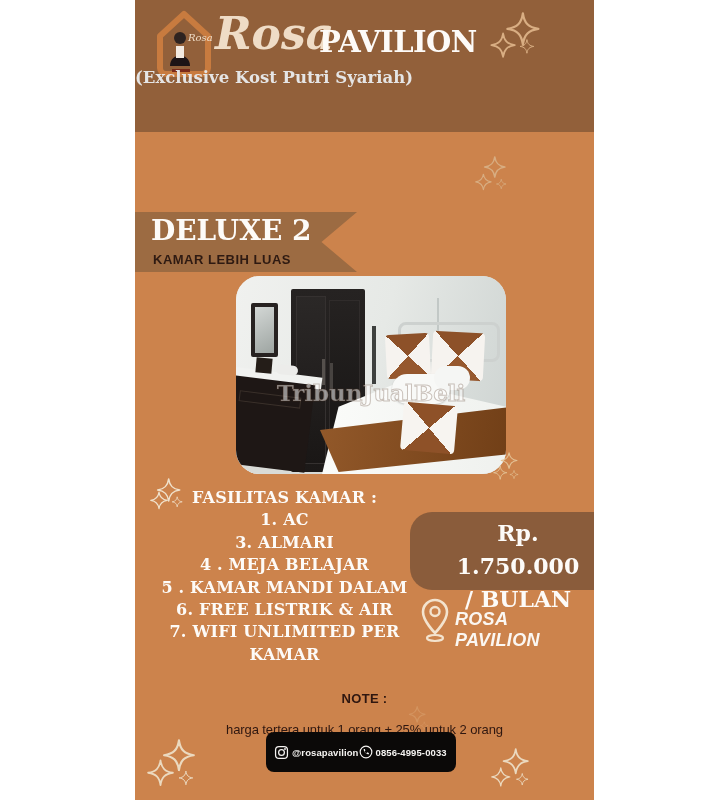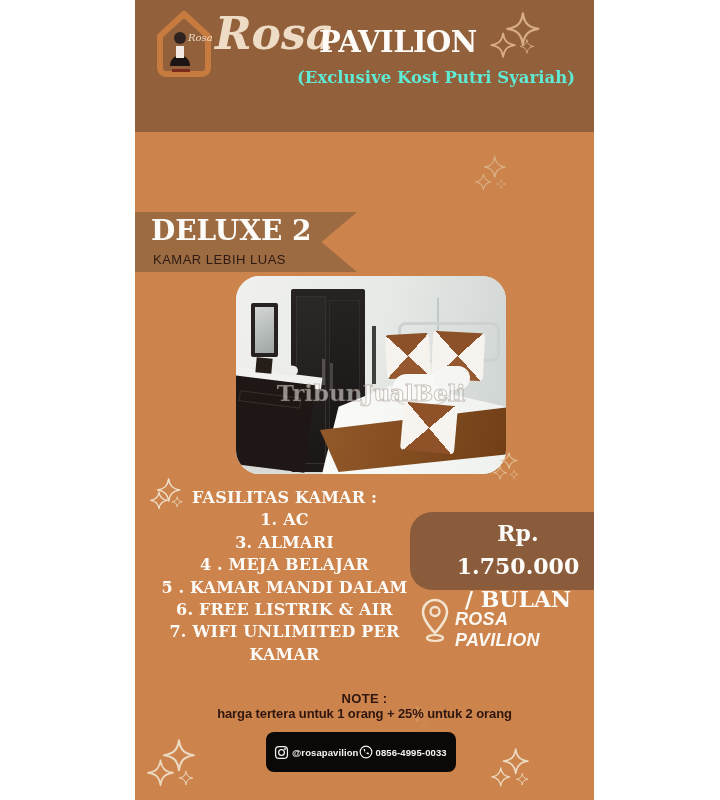--- a/index.html
+++ b/index.html
@@ -9,37 +9,37 @@
     overflow:hidden; font-family:"DejaVu Serif","Liberation Serif",serif;
   }
   .poster { position:absolute; left:135px; top:0; width:459px; height:800px; background:#CC834C; overflow:hidden; }
   .abs { position:absolute; }
 
   
   .header { position:absolute; left:0; top:0; width:459px; height:132px; background:#92603A; }
   .logo { left:20px; top:10px; width:58px; height:70px; }
   .brand-script { left:80px; top:10px; font-style:italic; font-weight:bold; font-size:44px; color:#EFDCC6; line-height:1.1; }
   .brand-rest { left:184px; top:25px; font-weight:bold; font-size:29px; letter-spacing:-0.5px; color:#FDFBF8; }
-  .brand-subtitle { left:0; top:68px; width:440px; text-align:right; font-weight:bold; font-size:16.5px; color:#5eead4; }
+  .brand-subtitle { left:0; top:68px; width:440px; text-align:left; font-weight:bold; font-size:16.5px; color:#e5e5e5; }
 
   
   .sparkle { position:absolute; fill:none; }
   .s1 { left:352px; top:12px; width:56px; height:54px; color:#D9AE83; }
   .s2 { left:338px; top:156px; width:46px; height:42px; color:#D9B288; opacity:.9; }
   .s3 { left:12px;  top:478px; width:46px; height:40px; color:#F0E2CC; }
   .s4 { left:358px; top:452px; width:36px; height:36px; color:#E3C296; }
   .s6 { left:12px;  top:738px; width:54px; height:56px; color:#EBD9BF; }
   .s7 { left:355px; top:748px; width:48px; height:46px; color:#EBD9BF; }
   .s8 { left:268px; top:700px; width:34px; height:40px; color:#DFAF7F; opacity:.4; }
 
   
   .ribbon { left:0; top:212px; width:222px; height:60px; background:#9C6B42;
     clip-path:polygon(0 0,100% 0,84% 50%,100% 100%,0 100%); }
   .room-name { left:16px; top:2px; font-weight:bold; font-size:28px; color:#FDFBF8; }
-  .room-tagline { left:18px; top:40px; font-family:"Liberation Sans","DejaVu Sans",sans-serif; font-weight:normal; font-size:13px; letter-spacing:.5px; color:#2E1A12; }
+  .room-tagline { left:18px; top:40px; font-family:"Liberation Sans","DejaVu Sans",sans-serif; font-weight:bold; font-size:13px; letter-spacing:.5px; color:#2E1A12; }
 
   
   .photo { left:101px; top:276px; width:270px; height:198px; border-radius:24px; overflow:hidden; background:#E7E9E6; }
   .ph-wall  { left:0; top:0; width:270px; height:198px; background:linear-gradient(105deg,#F0F1EF 0%,#E6E9E6 50%,#CDD3D1 100%); }
   .ph-floor { left:-20px; bottom:-26px; width:235px; height:92px; background:#D9DBD7; transform:rotate(-9deg); }
   .ph-corner{ left:201px; top:22px; width:2px; height:78px; background:#C2C8C6; }
   .ph-doorframe { left:136px; top:50px; width:4px; height:58px; background:#3E403E; }
   .ph-wardrobe { left:55px; top:13px; width:74px; height:183px; background:linear-gradient(#262322,#1C1918); border-radius:2px; }
   .ph-ward-door1 { left:5px; top:7px; width:30px; height:168px; background:linear-gradient(#2B2827,#1A1716); border:1px solid #353130; }
   .ph-ward-door2 { left:38px; top:11px; width:31px; height:164px; background:linear-gradient(#252221,#161413); border:1px solid #302c2b; }
@@ -81,21 +81,21 @@
 
   
   .location { left:284px; top:594px; width:175px; height:52px;font-style:italic; }
   .pin-icon { left:0; top:2px; width:32px; height:48px; }
   .location-label { left:36px; top:15px; font-family:"Liberation Sans","DejaVu Sans",sans-serif; font-weight:bold; font-size:18px; letter-spacing:.3px; color:#FBF7F2; }
 
   
   .note { left:0; top:691px; width:459px; text-align:center; color:#2F1710;
     font-family:"Liberation Sans","DejaVu Sans",sans-serif; }
   .note-heading { font-weight:bold; font-size:13px; letter-spacing:.3px; }
-  .note-text { font-weight:bold; font-size:13px; margin-top:0; letter-spacing:-.1px; }
+  .note-text { font-weight:normal; font-size:13px; margin-top:16px; letter-spacing:-.1px; }
 
   
   .contact-bar { left:131px; top:732px; width:190px; height:40px; background:#0B0908;
     border-radius:8px; display:flex; align-items:center; 
     padding:0 8px; font-family:"Liberation Sans","DejaVu Sans",sans-serif; }
   .contact-group { display:flex; align-items:center; gap:3px; color:#F5F3F1; }
   .contact-group span { font-weight:bold; font-size:9.5px; letter-spacing:.1px; }
   .contact-group svg { display:block; }
 
   .defs-holder { position:absolute; width:0; height:0; overflow:hidden; }

